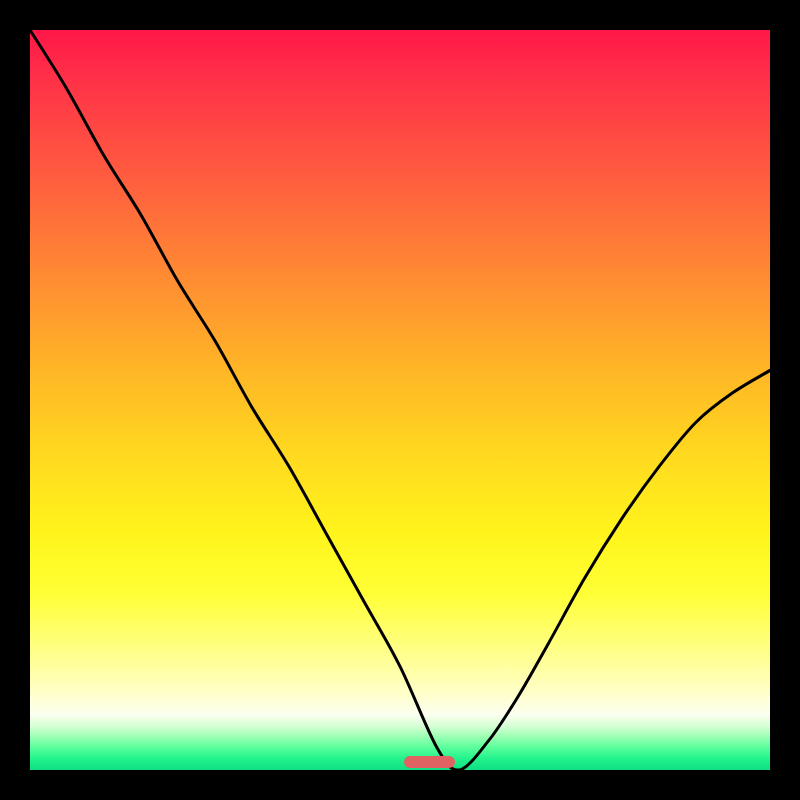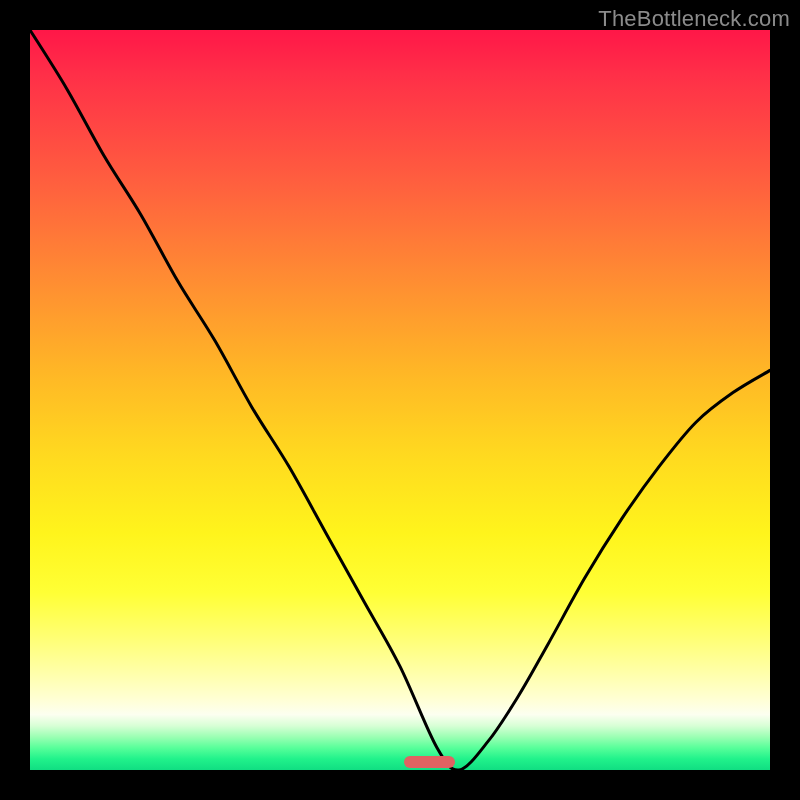--- a/index.html
+++ b/index.html
@@ -84,14 +84,13 @@
   <div class="plot-area">
     <div class="gradient"></div>
 
     <svg class="curve-svg" viewBox="0 0 740 740" preserveAspectRatio="none">
       <path id="curve-path" fill="none" stroke="#000" stroke-width="3" stroke-linecap="round" d="M 0.0 0.0 C 6.2 9.9, 24.7 38.2, 37.0 59.2 C 49.3 80.2, 61.7 104.8, 74.0 125.8 C 86.3 146.8, 98.7 164.0, 111.0 185.0 C 123.3 206.0, 135.7 230.6, 148.0 251.6 C 160.3 272.6, 172.7 289.8, 185.0 310.8 C 197.3 331.8, 209.7 356.4, 222.0 377.4 C 234.3 398.4, 246.7 415.6, 259.0 436.6 C 271.3 457.6, 283.7 481.0, 296.0 503.2 C 308.3 525.4, 320.7 547.6, 333.0 569.8 C 345.3 592.0, 357.7 611.7, 370.0 636.4 C 382.3 661.1, 397.1 700.5, 407.0 717.8 C 416.9 735.1, 420.6 741.2, 429.2 740.0 C 437.8 738.8, 448.9 722.7, 458.8 710.4 C 468.7 698.1, 478.5 682.0, 488.4 666.0 C 498.3 650.0, 506.9 633.9, 518.0 614.2 C 529.1 594.5, 542.7 568.6, 555.0 547.6 C 567.3 526.6, 579.7 506.9, 592.0 488.4 C 604.3 469.9, 616.7 452.6, 629.0 436.6 C 641.3 420.6, 653.7 404.5, 666.0 392.2 C 678.3 379.9, 690.7 371.2, 703.0 362.6 C 715.3 354.0, 733.8 344.1, 740.0 340.4"></path>
     </svg>
 
     <div id="marker" class="marker" style="left: 373.7px; width: 51.8px; bottom: 2px; background: rgb(224, 98, 98);"></div>
   </div>
 
-  <div class="watermark">TheBottleneck.com</div>
 </div>
 
 </body></html>

